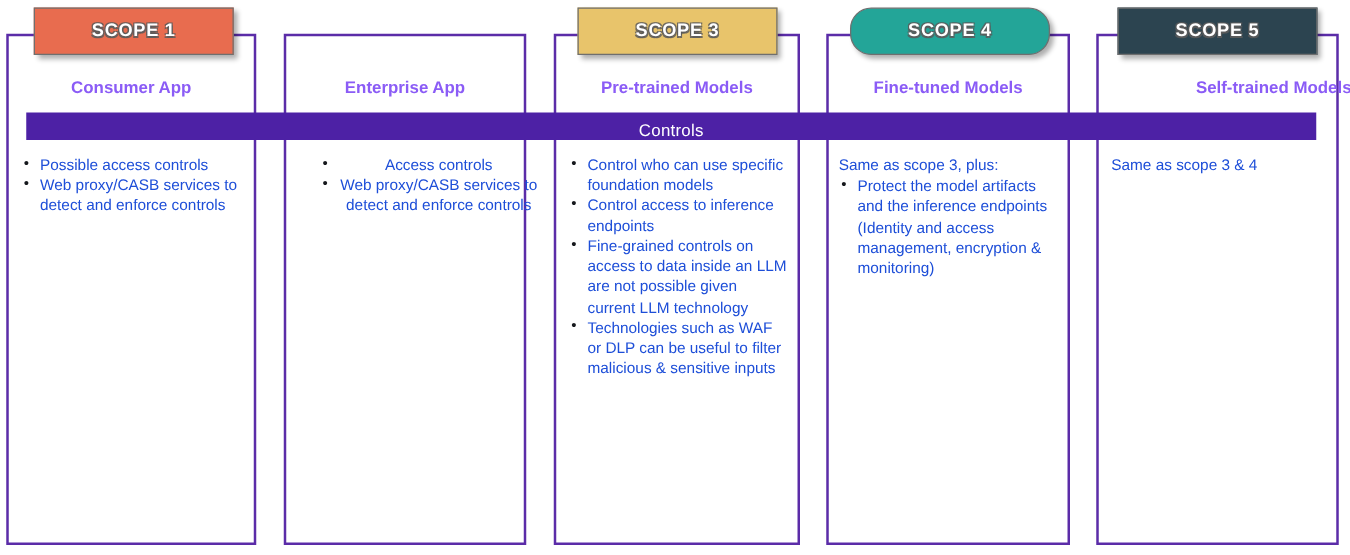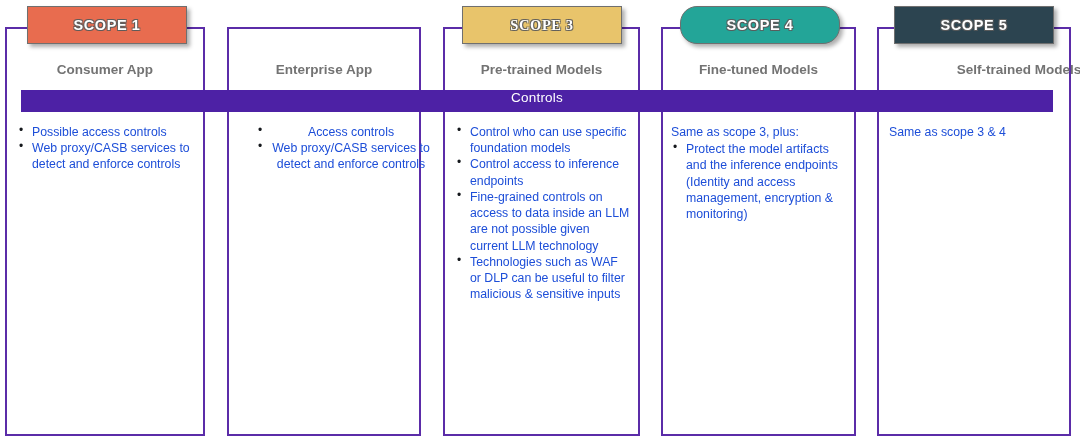--- a/index.html
+++ b/index.html
@@ -59,35 +59,35 @@
   
   .subtitle {
     position: absolute;
     top: 58px;
     height: 22px;
     display: flex;
     align-items: center;
     justify-content: center;
     font-size: 13.5px;
     font-weight: bold;
-    color: #737373;
+    color: #8b5cf6;
     z-index: 4;
   }
 
   
   #controls-band {
     position: absolute;
     left: 21px;
     top: 90px;
     width: 1032px;
     height: 22px;
     background: #4d21a5;
     z-index: 6;
     display: flex;
-    align-items: flex-start;
+    align-items: flex-end;
     justify-content: center;
   }
   #controls-band .band-label {
     font-size: 13.5px;
     color: #ffffff;
     letter-spacing: 0.2px;
   }
 
   
   .body-block {
@@ -130,21 +130,21 @@
 
   <div class="col" style="left:5px;  width:200px;"></div>
   <div class="col" style="left:227px; width:194px;"></div>
   <div class="col" style="left:443px; width:197px;"></div>
   <div class="col" style="left:661px; width:195px;"></div>
   <div class="col" style="left:877px; width:194px;"></div>
 
   <div class="scope-chip" style="left:27px;  width:160px; background:#e86c4f;">
     <span>SCOPE 1</span>
   </div>
-  <div class="scope-chip" style="left:462px; width:160px; background:#e8c46b;font-family:Liberation Serif, serif;">
+  <div class="scope-chip" style="left:462px; width:160px; background:#e8c46b;">
     <span>SCOPE 3</span>
   </div>
   <div class="scope-chip" style="left:680px; width:160px; background:#23a598;border-radius:17px;">
     <span>SCOPE 4</span>
   </div>
   <div class="scope-chip" style="left:894px; width:160px; background:#2c4450;">
     <span>SCOPE 5</span>
   </div>
 
   <div class="subtitle" style="left:5px;  width:200px;">Consumer App</div>

